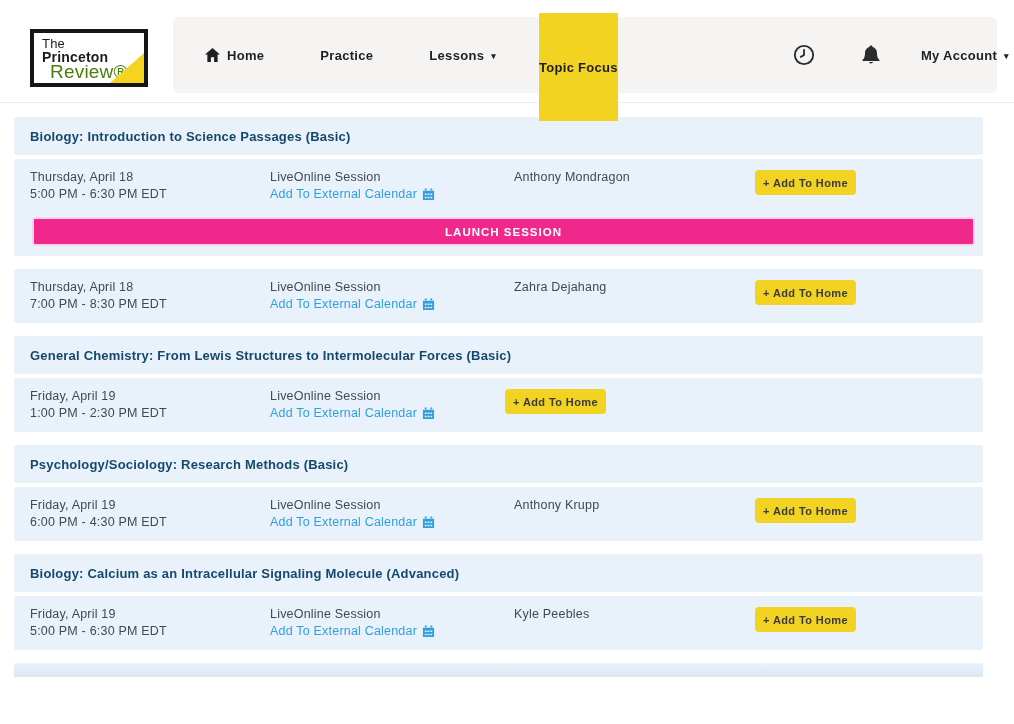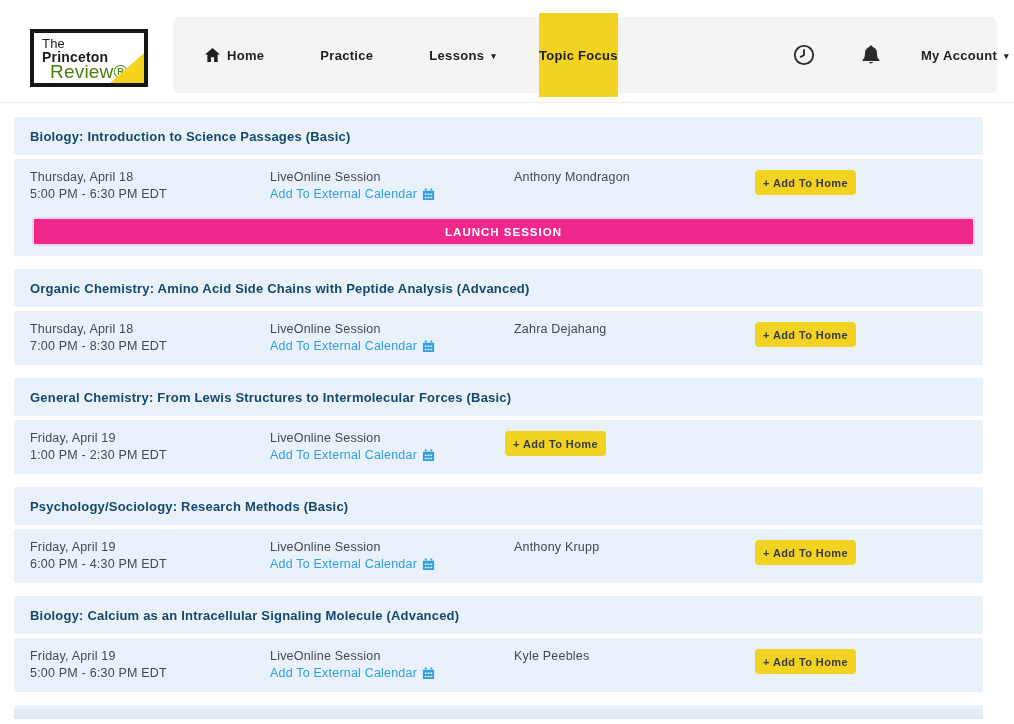--- a/index.html
+++ b/index.html
@@ -17,21 +17,21 @@
   .logo .l3 { font-size:19px; color:#4d7c0f; line-height:14px; letter-spacing:.2px;margin-left:8px; }
   .logo .tri { position:absolute; right:0; bottom:0; width:0; height:0;
     border-left:34px solid transparent; border-bottom:30px solid #f4d41f; }
 
   .nav { position:absolute; left:173px; top:17px; width:824px; height:76px;
     background:#f5f4f2; border-radius:6px; display:flex; }
   .nav-item { display:flex; align-items:center; gap:7px; font-size:13px;
     font-weight:bold; color:#1f1f21; letter-spacing:.3px; cursor:pointer;
     text-decoration:none; white-space:nowrap; }
   .caret { font-size:9px; position:relative; top:1px; }
-  .tab-active { background:#f2d322; height:84px; margin:-4px 0; width:102px;
+  .tab-active { background:#f2d322; height:108px; margin:-4px 0; width:102px;
     display:flex; align-items:center; justify-content:center; }
   .nav-home { margin-left:32px; }
   .nav-practice { margin-left:56px; }
   .nav-lessons { margin-left:56px; }
   .nav-topic { margin-left:43px; }
   .icon-btn { background:none; border:none; cursor:pointer; display:flex;
     align-items:center; justify-content:center; }
   .nav-clock { margin-left:175px; }
   .nav-bell { margin-left:46px; }
   .nav-account { margin-left:40px; }
@@ -145,23 +145,20 @@
       <div>
         <button class="add-home-btn">+ Add To Home</button>
       </div>
       <div class="launch-wrap">
         <button class="launch-btn">LAUNCH SESSION</button>
       </div>
     </div>
   </div>
 
   <div class="card">
-    <div class="card-title-row">
-      <span class="card-title">Organic Chemistry: Amino Acid Side Chains with Peptide Analysis (Advanced)</span>
-    </div>
     <div class="card-body">
       <div>
         <div class="meta">Thursday, April 18</div>
         <div class="meta">7:00 PM - 8:30 PM EDT</div>
       </div>
       <div>
         <div class="sess-type">LiveOnline Session</div>
         <a class="cal-link">
           <span>Add To External Calendar</span>
           <span>

